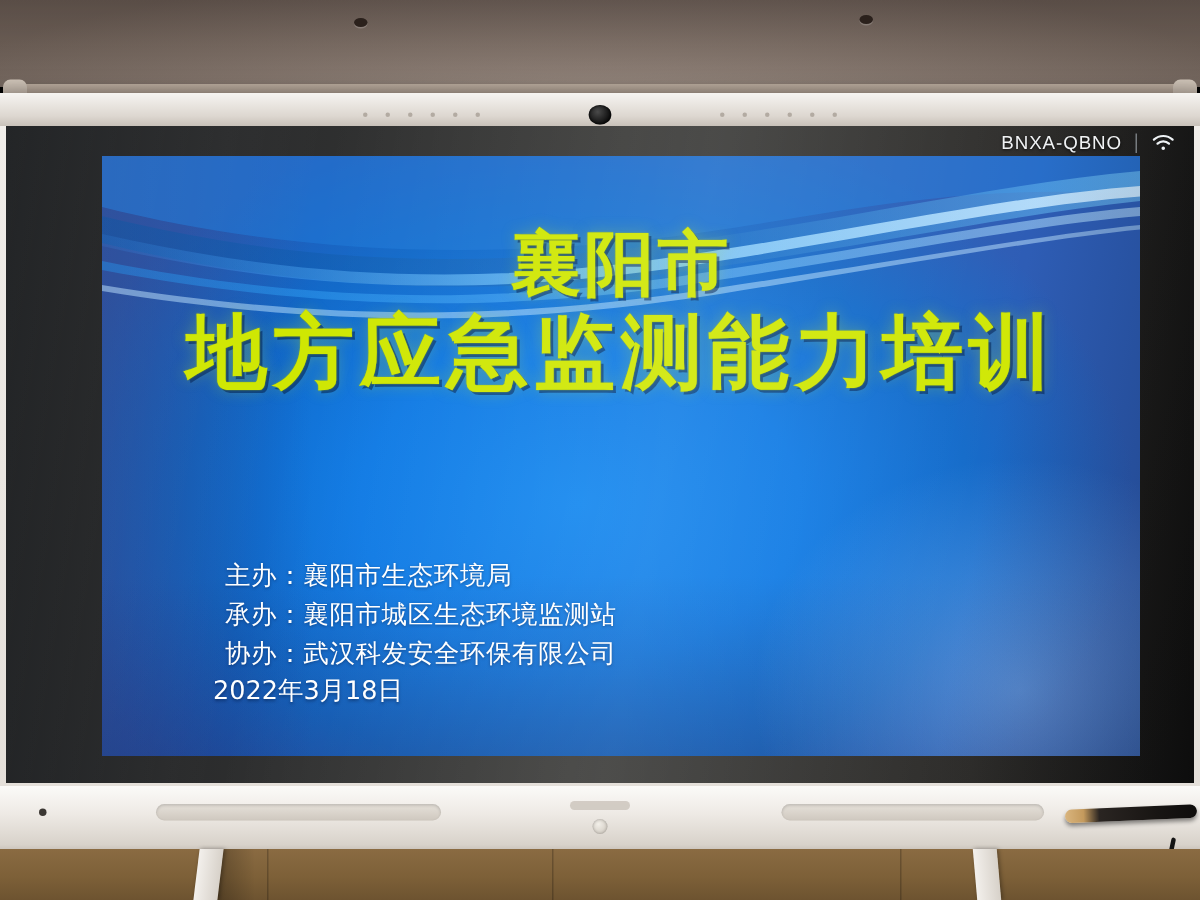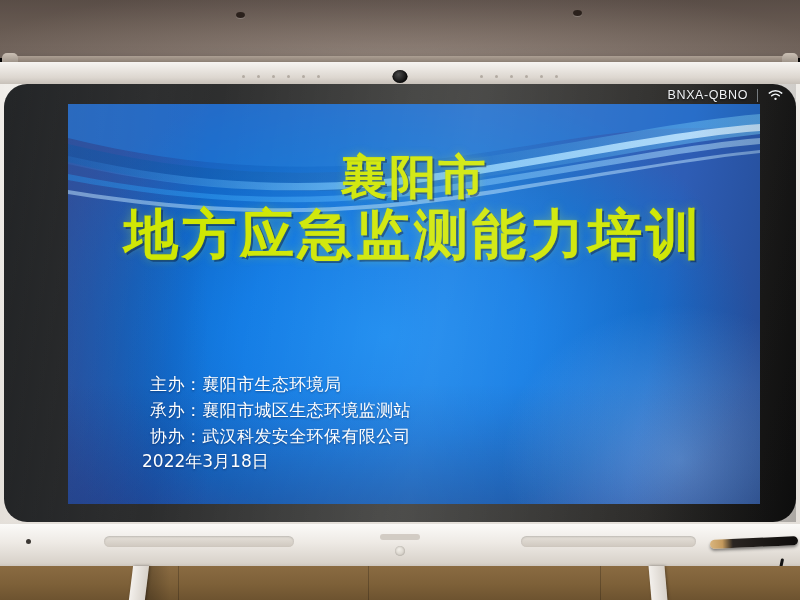--- a/index.html
+++ b/index.html
@@ -57,21 +57,20 @@
   }
   .mic-dots{position:absolute;top:13px;height:3px;display:flex;gap:12px;}
   .mic-dots.left{left:248px;}
   .mic-dots.right{right:248px;}
   .mic-dots i{display:block;width:3px;height:3px;border-radius:50%;background:#b3aba2;}
 
   .screen-bezel{
     position:absolute;left:10px;top:22px;width:792px;height:438px;
     background:linear-gradient(95deg,#16181a 0%,#2a2b2c 18%,#3a3a38 50%,#2b2a28 82%,#111 100%);
     padding:0;
-    border-radius:23px;
   }
   .bezel-gloss{
     position:absolute;inset:0;
     background:linear-gradient(100deg,rgba(255,255,255,.06) 0%,rgba(255,255,255,.0) 25%,
       rgba(255,255,255,.10) 55%,rgba(255,255,255,.02) 80%,rgba(0,0,0,.25) 100%);
     pointer-events:none;
   }
 
   
   .slide{

